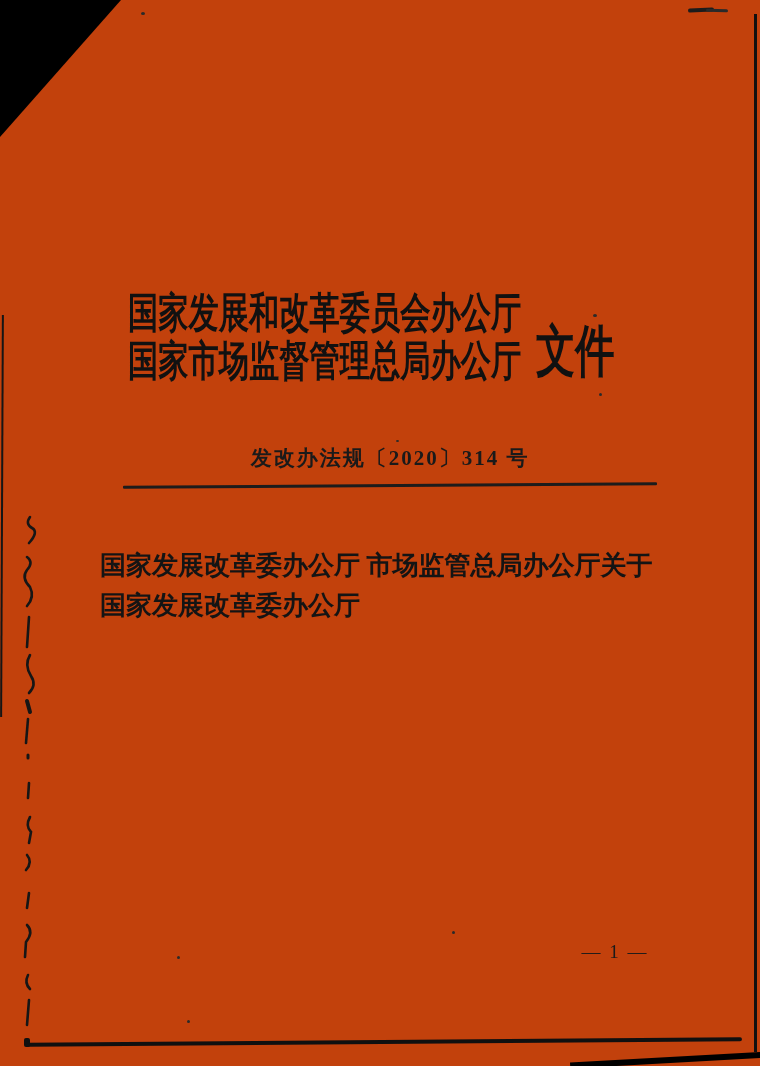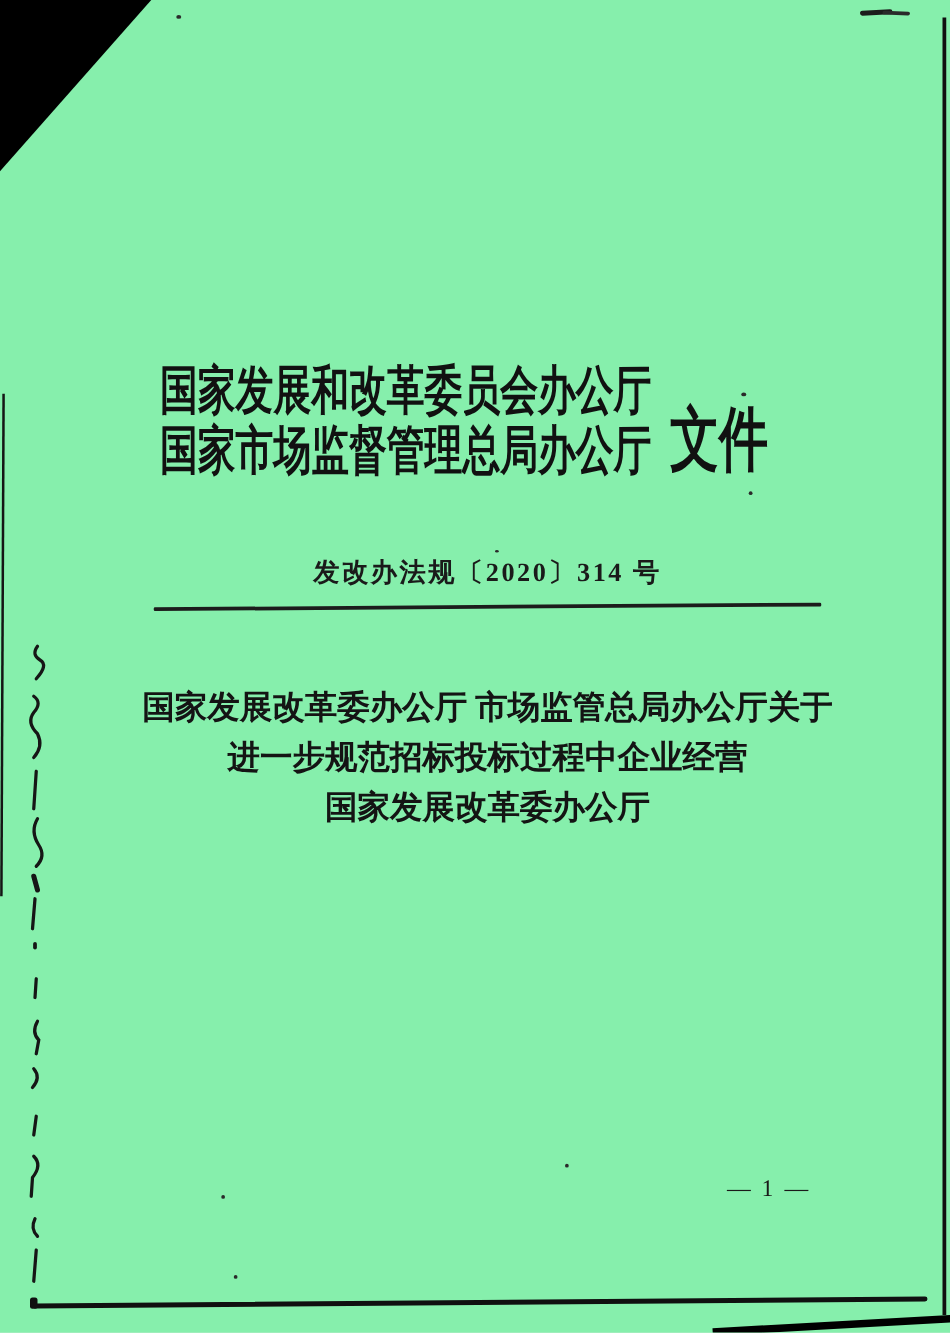--- a/index.html
+++ b/index.html
@@ -5,21 +5,21 @@
   * { margin: 0; padding: 0; box-sizing: border-box; }
   html, body { width: 760px; height: 1066px; }
   body {
     font-family: "Liberation Serif", "DejaVu Serif", serif;
     background: #e9e9e9;
   }
   .scan-page {
     position: relative;
     width: 760px;
     height: 1066px;
-    background: #86efac;
+    background: #c2410c;
     overflow: hidden;
     color: #1a1a1a;
     text-decoration: underline;
   }
 
   
   .corner-fold {
     position: absolute; left: 0; top: 0;
     width: 0; height: 0;
     border-top: 137px solid #000;
@@ -92,21 +92,21 @@
   }
   .red-head-rule {
     position: absolute; left: 123px; top: 484px;
     width: 534px; height: 3px; background: #1c1c1c;
     transform: rotate(-0.4deg); border-radius: 1px;
   }
 
   
   .doc-title {
     position: absolute; left: 100px; top: 546px; width: 580px;
-    text-align: center; font-weight: bold; color: #141414;
+    text-align: left; font-weight: bold; color: #141414;
     font-size: 26px; line-height: 40px;
   }
   .doc-title .t-line { white-space: nowrap; }
 
   
   .doc-body {
     position: absolute; left: 128px; top: 686px; width: 528px;
     font-size: 20px; line-height: 36.6px; color: #1c1c1c;
     text-align: justify;
   }
@@ -163,20 +163,19 @@
     <div class="org-line">国家发展和改革委员会办公厅</div>
     <div class="org-line">国家市场监督管理总局办公厅</div>
   </div>
   <div class="doc-word">文件</div>
 
   <div class="doc-number">发改办法规〔2020〕314 号</div>
   <div class="red-head-rule"></div>
 
   <div class="doc-title">
     <div class="t-line">国家发展改革委办公厅 市场监管总局办公厅关于</div>
-    <div class="t-line">进一步规范招标投标过程中企业经营</div>
     <div class="t-line">国家发展改革委办公厅</div>
   </div>
 
 
   <div class="page-number">— 1 —</div>
 
 </div>
 
 </body></html>

